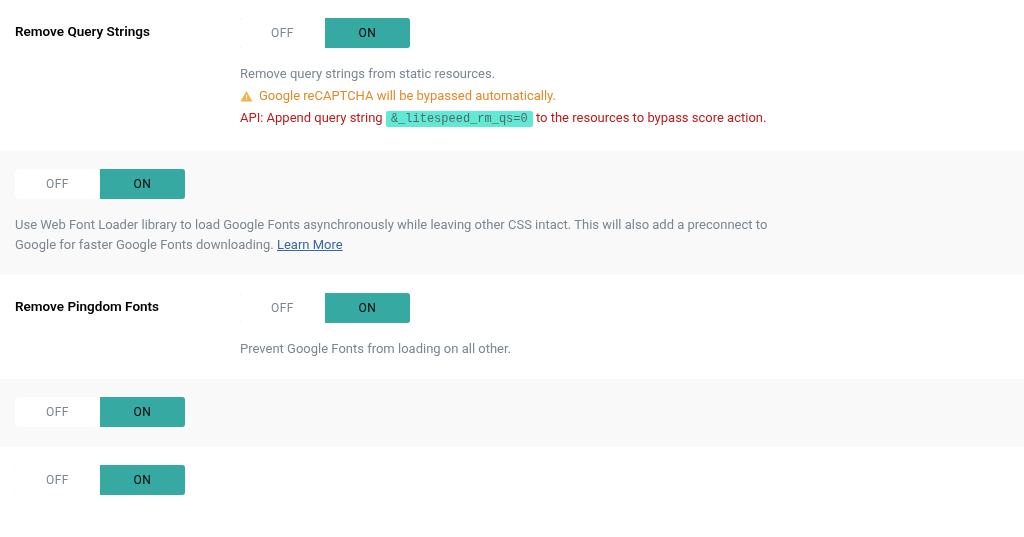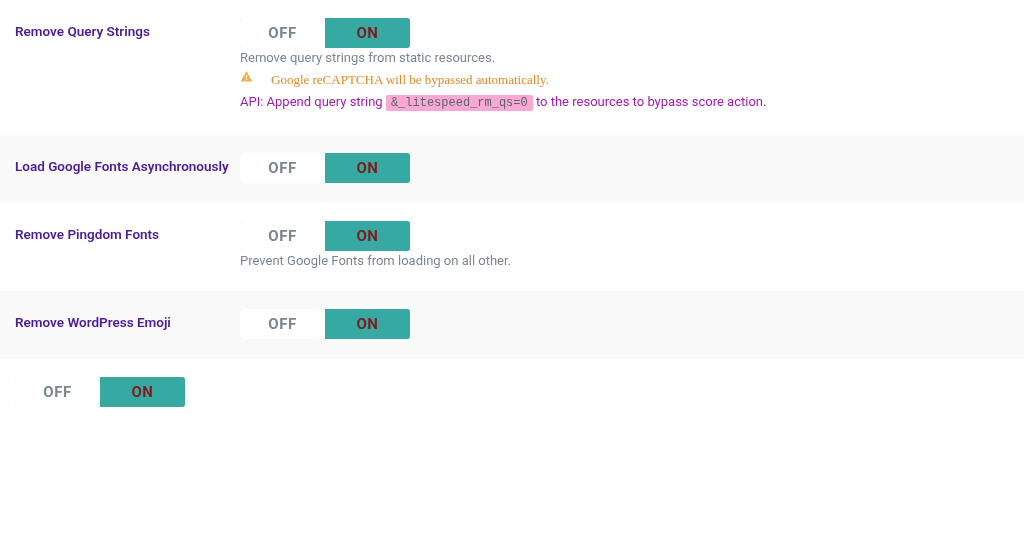--- a/index.html
+++ b/index.html
@@ -16,69 +16,69 @@
     padding: 18px 15px 20px 15px;
   }
   .row.alt { background: #f9f9f9; }
   .label-col {
     width: 225px;
     flex: none;
     padding-top: 4px;
   }
   .label-col .label {
     font-weight: 600;
-    color: #4c1d95;
+    color: #000000;
     font-size: 13.5px;
     line-height: 1.35;
   }
   .content-col { flex: 1; }
   .toggle {
     display: inline-flex;
     border-radius: 3px;
     overflow: hidden;
     box-shadow: 0 0 0 1px #d1d5d8 inset;
   }
   .toggle-btn {
     width: 85px;
     height: 30px;
     display: inline-flex;
     align-items: center;
     justify-content: center;
-    font-size: 15px;
-    font-weight: 700;
+    font-size: 12px;
+    font-weight: 400;
     letter-spacing: .5px;
     cursor: pointer;
     user-select: none;
   }
   .toggle-off {
     background: #fff;
     color: #7b8691;
   }
   .toggle-on {
     background: #36a9a2;
-    color: #7f1d1d;
+    color: #000000;
   }
   .desc {
-    margin-top: 0;
+    margin-top: 16px;
     color: #7b8691;
     font-size: 13px;
     line-height: 1.55;
     max-width: 770px;
   }
   .desc-line { margin-bottom: 2px; }
   .warn-line {
     color: #e18a2a;
     display: flex;
-    gap: 18px;
-    font-family: Liberation Serif, serif;
+    align-items: center;
+    gap: 6px;
   }
   .api-line { color: #6fa96a; }
-  .api-line .dark { color: #a21caf; }
+  .api-line .dark { color: #b91c1c; }
   code.badge {
-    background: #f9a8d4;
+    background: #5eead4;
     color: #5c666e;
     font-family: Consolas, "Courier New", monospace;
     font-size: 12px;
     padding: 1px 5px;
     border-radius: 2px;
   }
   a.link {
     color: #3967a5;
     text-decoration: underline;
     cursor: pointer;
@@ -111,48 +111,45 @@
         <span>Google reCAPTCHA will be bypassed automatically.</span>
       </div>
       <div class="desc-line api-line">
         <span class="dark">API: Append query string </span><code class="badge">&amp;_litespeed_rm_qs=0</code><span class="dark"> to the resources to bypass score action.</span>
       </div>
     </div>
   </div>
 </div>
 
 <div class="row alt">
-  <div class="label-col">
-    <div class="label">Load Google Fonts Asynchronously</div>
-  </div>
   <div class="content-col">
     <div class="toggle">
       <div class="toggle-btn toggle-off">OFF</div>
       <div class="toggle-btn toggle-on">ON</div>
+    </div>
+    <div class="desc">
+      <span>Use Web Font Loader library to load Google Fonts asynchronously while leaving other CSS intact. This will also add a preconnect to Google for faster Google Fonts downloading. </span><a class="link">Learn More</a>
     </div>
   </div>
 </div>
 
 <div class="row">
   <div class="label-col">
     <div class="label">Remove Pingdom Fonts</div>
   </div>
   <div class="content-col">
     <div class="toggle">
       <div class="toggle-btn toggle-off">OFF</div>
       <div class="toggle-btn toggle-on">ON</div>
     </div>
     <div class="desc">Prevent Google Fonts from loading on all other.</div>
   </div>
 </div>
 
 <div class="row alt">
-  <div class="label-col">
-    <div class="label">Remove WordPress Emoji</div>
-  </div>
   <div class="content-col">
     <div class="toggle">
       <div class="toggle-btn toggle-off">OFF</div>
       <div class="toggle-btn toggle-on">ON</div>
     </div>
   </div>
 </div>
 
 <div class="row">
   <div class="content-col">

